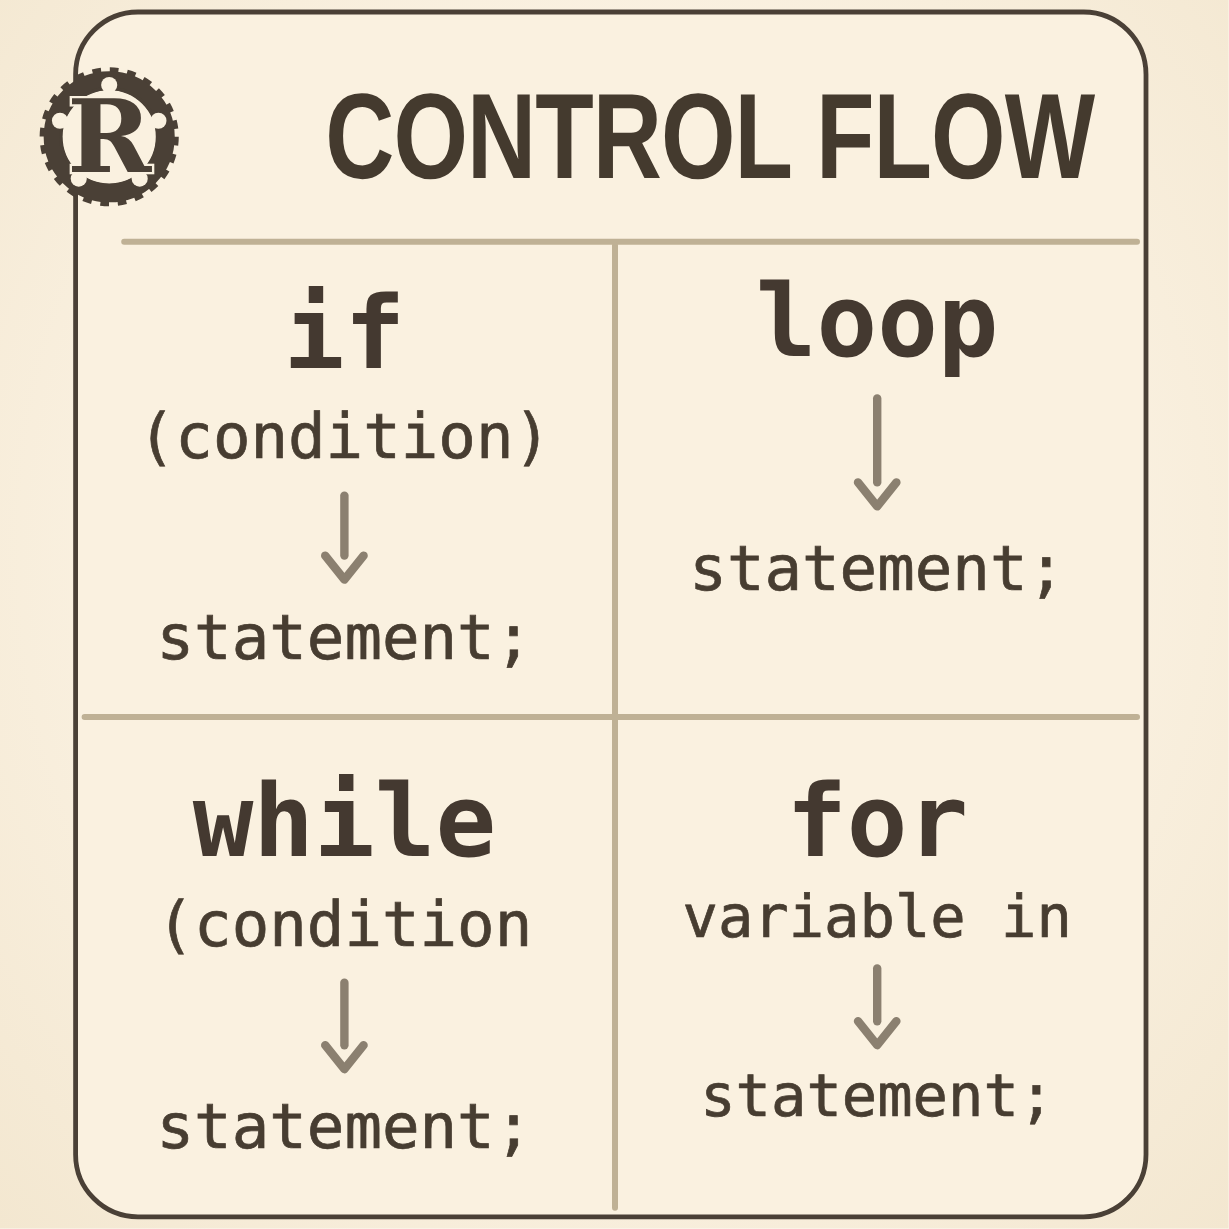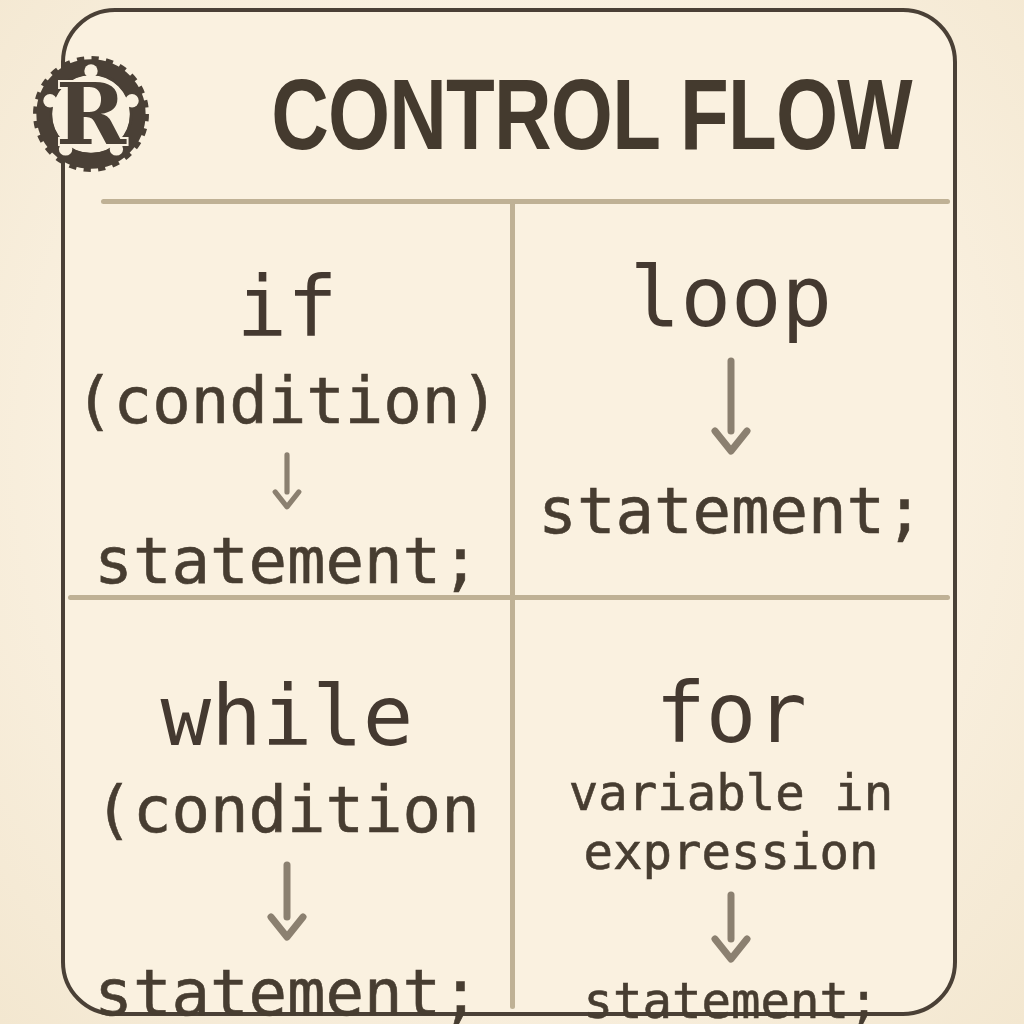--- a/index.html
+++ b/index.html
@@ -59,38 +59,37 @@
     grid-template-columns: 1fr 1fr;
     grid-template-rows: 396px 1fr;
   }
   .cell {
     display: flex;
     flex-direction: column;
     align-items: center;
     justify-content: flex-start;
   }
   .kw {
-    font-weight: normal;
+    font-weight: bold;
     font-size: 84px;
     line-height: 1.05;
     color: #443930;
-    margin-top: 29px;
   }
   .code {
-    font-size: 64px;
+    font-size: 52px;
     line-height: 1.2;
     color: #473d31;
     -webkit-text-stroke: 0.6px #473d31;
     white-space: nowrap;
   }
   .code-sm { font-size: 49px; }
   .arrow { stroke: #8b8070; stroke-width: 7; stroke-linecap: round; stroke-linejoin: round; fill: none; }
   .cell-if    { padding-top: 30px; gap: 12px; }
   .cell-loop  { padding-top: 20px; gap: 16px; }
-  .cell-while { padding-top: 40px; gap: 12px; justify-content: flex-end; }
+  .cell-while { padding-top: 40px; gap: 12px; }
   .cell-for   { padding-top: 40px; gap: 8px; }
   .lines { text-align: center; }
 </style>
 </head>
 <body>
 
 <div class="page">
   <div class="card">
 
     <div class="header">
@@ -143,21 +142,20 @@
           <path d="M28 4 L28 56"></path>
             <path d="M12 56 L28 76 L44 56"></path>
         </svg>
         <div class="code">statement;</div>
       </section>
 
       <section class="cell cell-for">
         <div class="kw">for</div>
         <div class="lines">
           <div class="code code-sm">variable in</div>
-          <div class="code code-sm">expression</div>
         </div>
         <svg class="arrow" width="56" height="74" viewBox="0 0 56 74">
           <path d="M28 4 L28 48"></path>
             <path d="M12 48 L28 68 L44 48"></path>
         </svg>
         <div class="code code-sm">statement;</div>
       </section>
 
     </div>
   </div>

